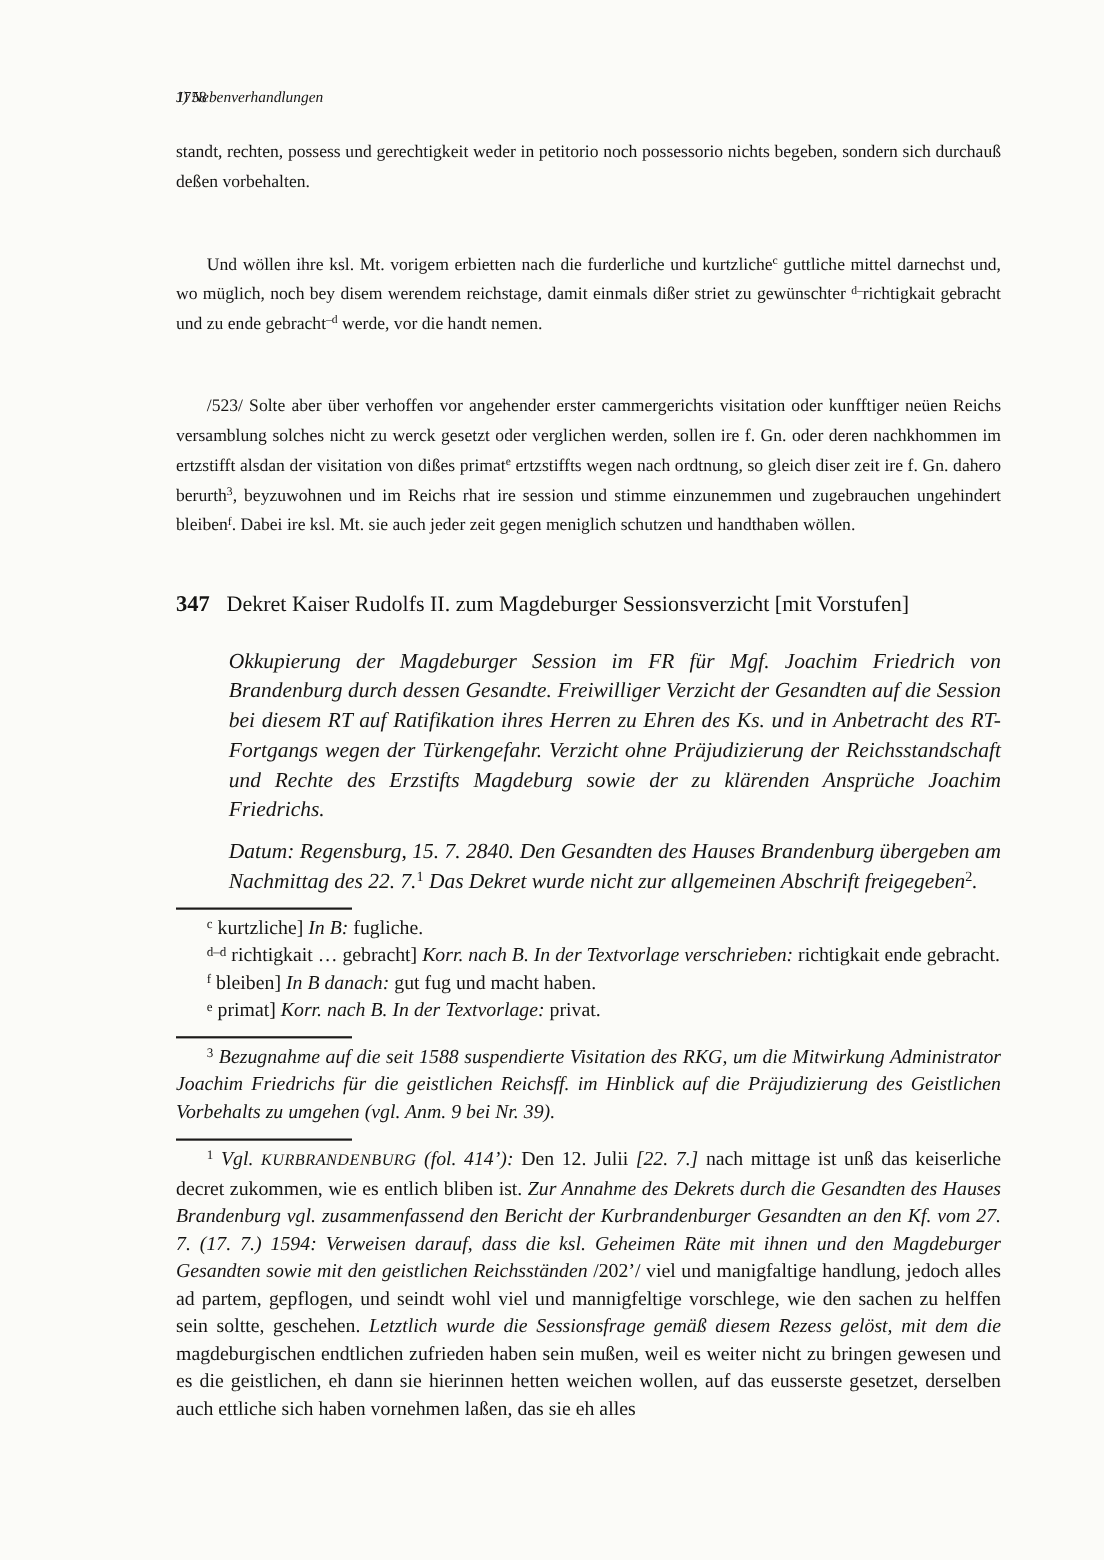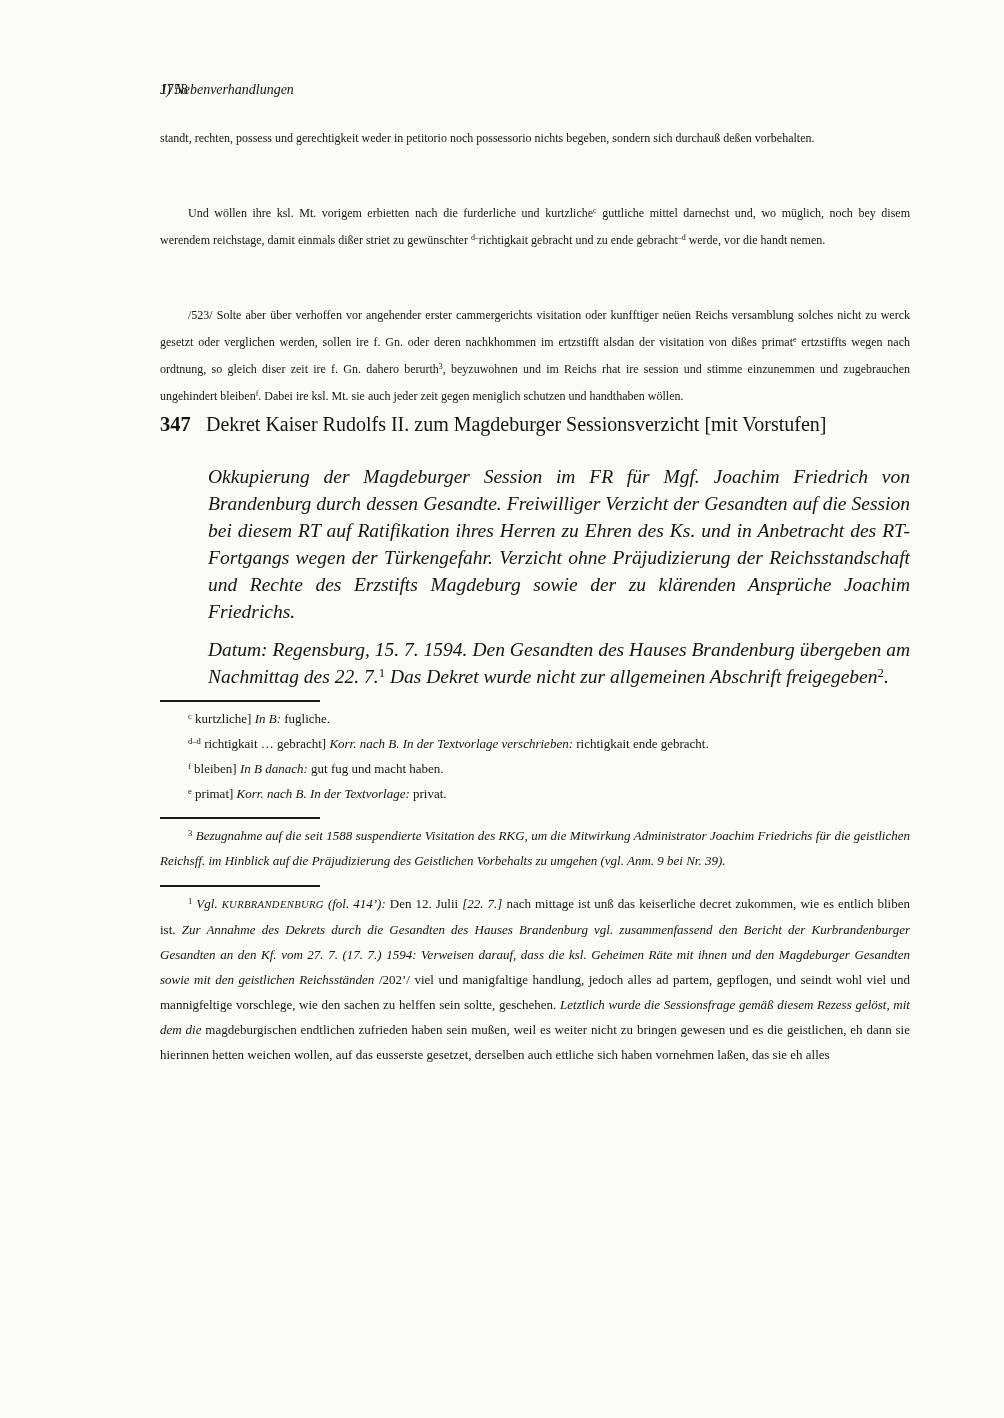--- a/index.html
+++ b/index.html
@@ -26,29 +26,30 @@
     font-size: 14px;
     line-height: 24px;
     margin-bottom: 23px;
   }
   .page-num { position: absolute; left: 0; top: 0; }
   .head-title { display: block; text-align: left; font-style: italic; }
 
   
   .body-text p {
     margin: 0;
-    font-size: 12px;
+    font-size: 16px;
     line-height: 27px;
     text-align: justify;
   }
   .body-text p.indent { text-indent: 28px; margin-top: 48px; }
 
   
   .section-heading {
     display: flex;
+    margin-top: 44px;
     font-weight: bold;
     font-size: 20.5px;
     line-height: 28px;
   }
   .sec-num { flex: 0 0 46px; }
   .sec-title {
     flex: 1; margin: 0;
     font-size: 20px; font-weight: normal;
     line-height: 28px;
     text-align: justify;
@@ -70,21 +71,21 @@
     border-top: 2px solid #1c1b1a;
   }
   .rule-a { margin-top: 10px; }
   .rule-b { margin-top: 11px; }
   .rule-c { margin-top: 12px; }
 
   
   .fn-block { margin-top: 4px; }
   .fn-block p {
     margin: 0;
-    font-size: 13px;
+    font-size: 18px;
     line-height: 25px;
     text-align: justify;
     text-indent: 28px;
   }
 
   
   .it { font-style: italic; margin-top: 20px; }
   .sc { font-size: 0.82em; letter-spacing: 0.03em; }
   sup {
     font-size: 66%;
@@ -111,21 +112,21 @@
       <p class="indent"><span>/523/ Solte aber über verhoffen vor angehender erster cammergerichts visitation oder kunfftiger neüen Reichs versamblung solches nicht zu werck gesetzt oder verglichen werden, sollen ire f. Gn. oder deren nachkhommen im ertzstifft alsdan der visitation von dißes primat</span><sup>e</sup><span> ertzstiffts wegen nach ordtnung, so gleich diser zeit ire f. Gn. dahero berurth</span><sup>3</sup><span>, beyzuwohnen und im Reichs rhat ire session und stimme einzunemmen und zugebrauchen ungehindert bleiben</span><sup>f</sup><span>. Dabei ire ksl. Mt. sie auch jeder zeit gegen meniglich schutzen und handthaben wöllen.</span></p>
     </div>
 
     <div class="section-heading">
       <span class="sec-num">347</span>
       <h2 class="sec-title">Dekret Kaiser Rudolfs II. zum Magdeburger Sessionsverzicht [mit Vorstufen]</h2>
     </div>
 
     <div class="summary"><span class="it">Okkupierung der Magdeburger Session im FR für Mgf. Joachim Friedrich von Brandenburg durch dessen Gesandte. Freiwilliger Verzicht der Gesandten auf die Session bei diesem RT auf Ratifikation ihres Herren zu Ehren des Ks. und in Anbetracht des RT-Fortgangs wegen der Türkengefahr. Verzicht ohne Präjudizierung der Reichsstandschaft und Rechte des Erzstifts Magdeburg sowie der zu klärenden Ansprüche Joachim Friedrichs.</span></div>
 
-    <div class="datum"><span class="it">Datum: Regensburg, 15. 7. 1594. Den Gesandten des Hauses Brandenburg übergeben am Nachmittag des 22. 7.</span><sup>1</sup><span class="it"> Das Dekret wurde nicht zur allgemeinen Abschrift freigegeben</span><sup>2</sup><span class="it">.</span></div>
+    <div class="datum"><span class="it">Datum: Regensburg, 15. 7. 2840. Den Gesandten des Hauses Brandenburg übergeben am Nachmittag des 22. 7.</span><sup>1</sup><span class="it"> Das Dekret wurde nicht zur allgemeinen Abschrift freigegeben</span><sup>2</sup><span class="it">.</span></div>
 
     <div class="fn-rule rule-a"></div>
     <div class="fn-block">
       <p><sup>c</sup><span> kurtzliche] </span><span class="it">In B:</span><span> fugliche.</span></p>
       <p><sup>d–d</sup><span> richtigkait … gebracht] </span><span class="it">Korr. nach B. In der Textvorlage verschrieben:</span><span> richtigkait ende gebracht.</span></p>
       <p><sup>f</sup><span> bleiben] </span><span class="it">In B danach:</span><span> gut fug und macht haben.</span></p>
       <p><sup>e</sup><span> primat] </span><span class="it">Korr. nach B. In der Textvorlage:</span><span> privat.</span></p>
     </div>
 
     <div class="fn-rule rule-b"></div>

